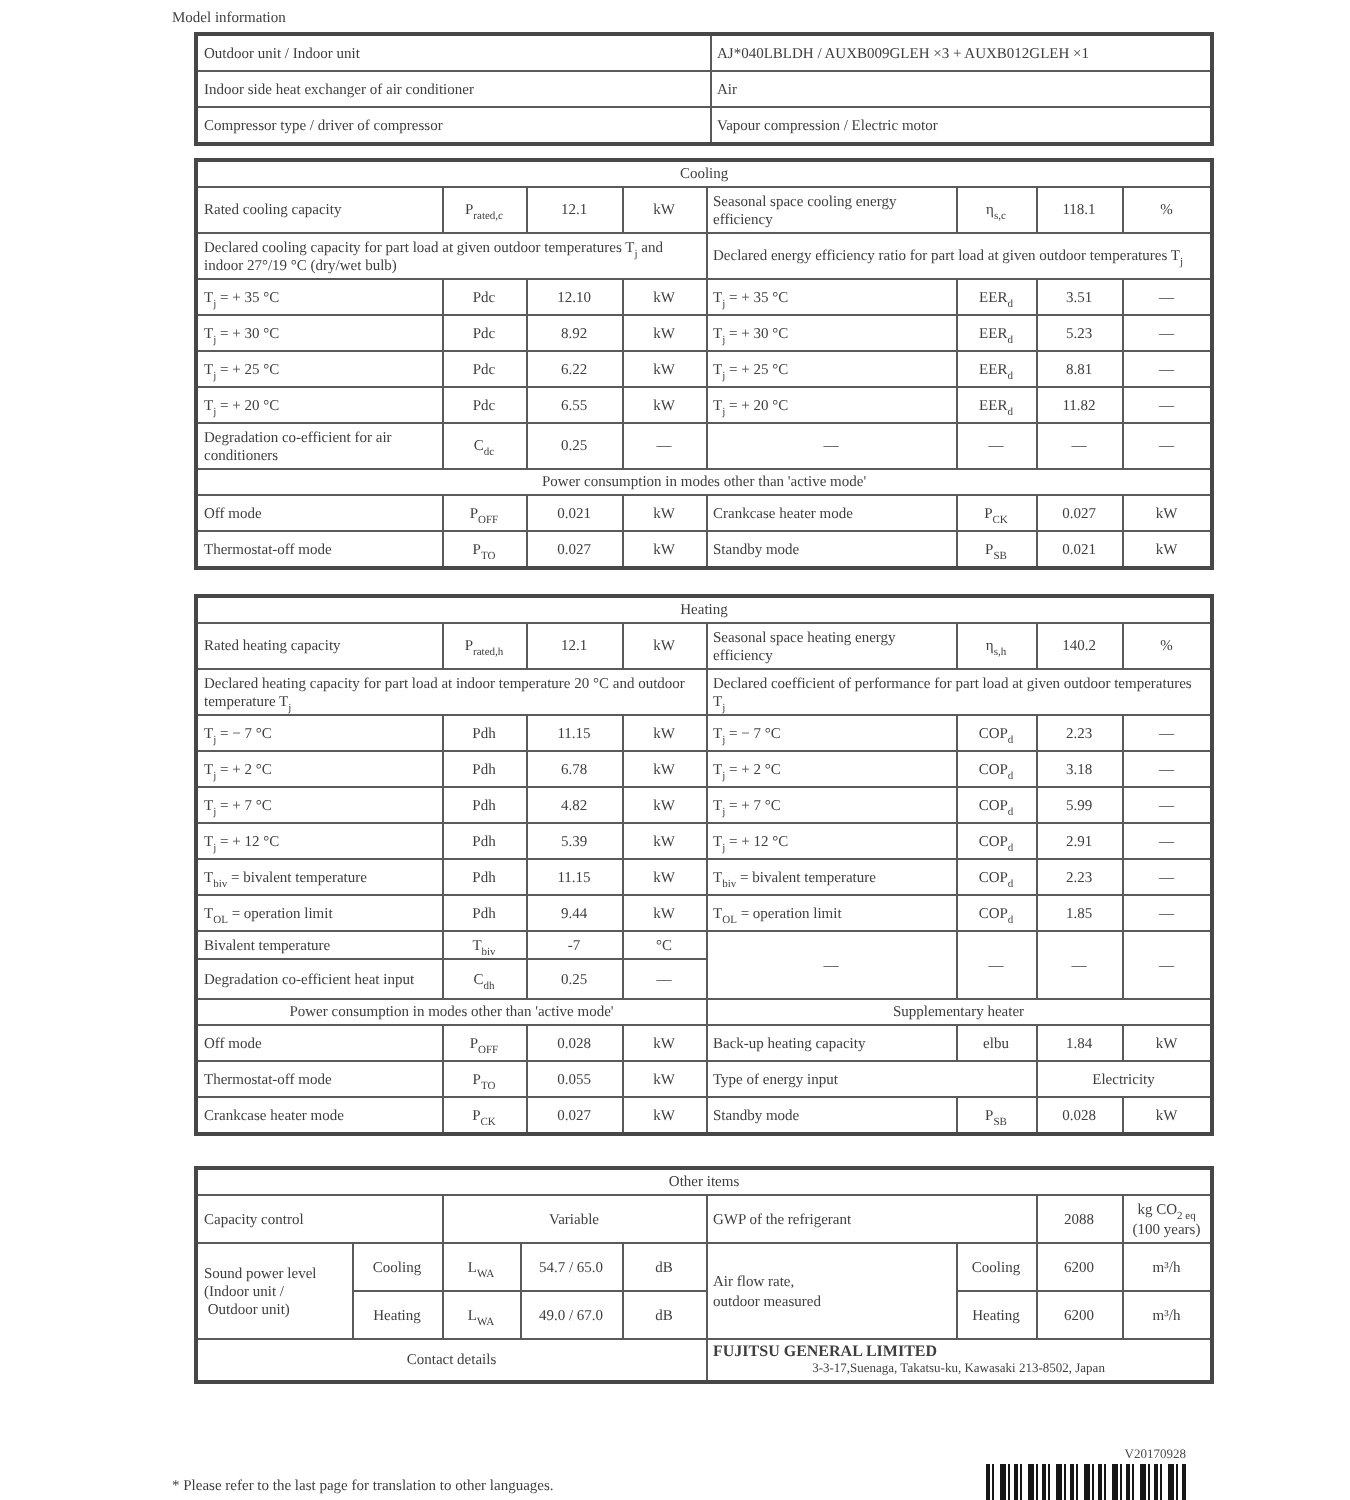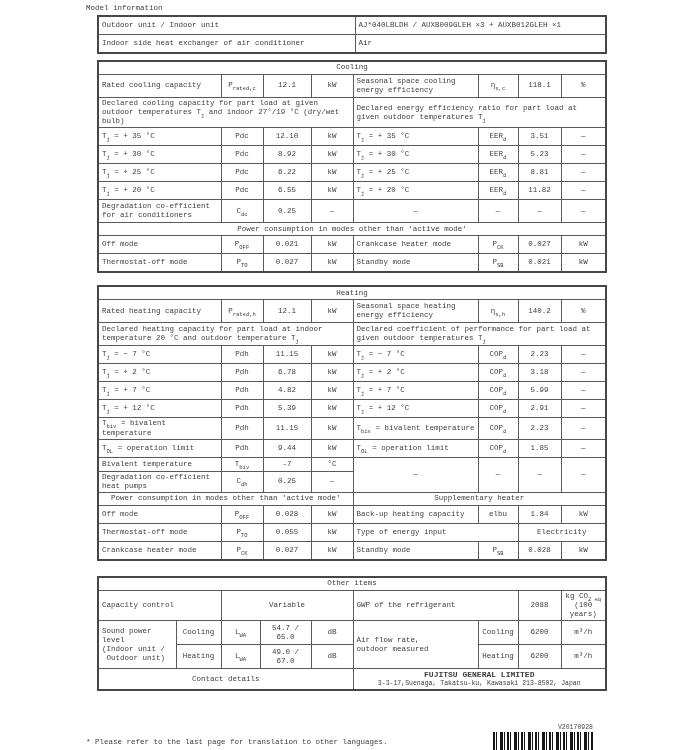--- a/index.html
+++ b/index.html
@@ -1,38 +1,38 @@
 <!DOCTYPE html>
 <html><head>
 <meta charset="utf-8">
 <style>
   html,body{margin:0;padding:0;background:#fff;}
   .sheet{position:relative;width:675px;height:750px;background:#ffffff;
-         font-family:Liberation Mono, monospace;color:#3e3e3e;overflow:hidden;border-radius:20px;}
+         font-family:Liberation Serif, serif;color:#3e3e3e;overflow:hidden;border-radius:20px;}
   .content{position:absolute;left:85px;top:4px;width:508px;}
   .mi-label{font-size:7.5px;margin:0 0 3px 1px;}
   table.tbl{border-collapse:collapse;table-layout:fixed;width:508px;border:2px solid #474747;margin-left:12px;}
   .tbl td{border:1px solid #5a5a5a;font-size:7.5px;line-height:1.22;padding:1px 3px;
           vertical-align:middle;overflow:hidden;}
   .c{text-align:center;padding:1px 1px;}
   .mid{border-left:3px double #5a5a5a;}
   sub{font-size:5.5px;line-height:0;}
   
   .rt td{height:10px;}   
   .rh td{height:13px;}   
   .rb td{height:20px;}   
   .rn td{height:15px;}   
   .rs td{height:11px;}   
   .rg td{height:17px;}   
   .ro td{height:21px;}   
   .rc td{height:16px;}   
   .mrow td{height:15px;} 
   .mt6{margin-top:6px;} .mt12{margin-top:12px;} .mt15{margin-top:15px;}
   .u2{font-size:6px;line-height:1.15;padding:0 1px;}
-  .company{font-size:8px;font-weight:bold;text-align:center;}
+  .company{font-size:8px;font-weight:bold;}
   .addr{font-size:6.5px;text-align:center;}
   .version{position:absolute;right:82px;top:724px;font-size:6.5px;color:#4a4a4a;}
   .barcode{position:absolute;right:82px;top:732px;width:100px;height:18px;
     background:repeating-linear-gradient(90deg,
       #161616 0px,#161616 2px,#fff 2px,#fff 3px,
       #161616 3px,#161616 4px,#fff 4px,#fff 7px,
       #161616 7px,#161616 10px,#fff 10px,#fff 11px,
       #161616 11px,#161616 12px,#fff 12px,#fff 14px);}
   .footnote{position:absolute;left:86px;top:738px;font-size:7.5px;}
 </style>
@@ -51,20 +51,24 @@
         </colgroup>
     <tbody>
       <tr class="mrow">
             <td>Outdoor unit / Indoor unit</td>
             <td>AJ*040LBLDH / AUXB009GLEH ×3 + AUXB012GLEH ×1</td>
           </tr>
       <tr class="mrow">
             <td>Indoor side heat exchanger of air conditioner</td>
             <td>Air</td>
           </tr>
+      <tr class="mrow">
+            <td>Compressor type / driver of compressor</td>
+            <td>Vapour compression / Electric motor</td>
+          </tr>
     </tbody>
   </table>
 
   <table class="tbl mt6">
     <colgroup>
           <col style="width:123px">
           <col style="width:42px">
           <col style="width:48px">
           <col style="width:42px">
           <col style="width:125px">
@@ -259,21 +263,21 @@
         <td>Bivalent temperature</td>
             <td class="c">T<sub>biv</sub></td>
             <td class="c">-7</td>
             <td class="c">°C</td>
         <td rowspan="2" class="c mid">—</td>
             <td rowspan="2" class="c">—</td>
             <td rowspan="2" class="c">—</td>
             <td rowspan="2" class="c">—</td>
       </tr>
       <tr class="rg">
-        <td>Degradation co-efficient heat pumps</td>
+        <td>Degradation co-efficient heat input</td>
             <td class="c">C<sub>dh</sub></td>
             <td class="c">0.25</td>
             <td class="c">—</td>
       </tr>
       <tr class="rt">
         <td colspan="4" class="c">Power consumption in modes other than 'active mode'</td>
         <td colspan="4" class="c mid">Supplementary heater</td>
       </tr>
       <tr class="rn">
         <td>Off mode</td>

